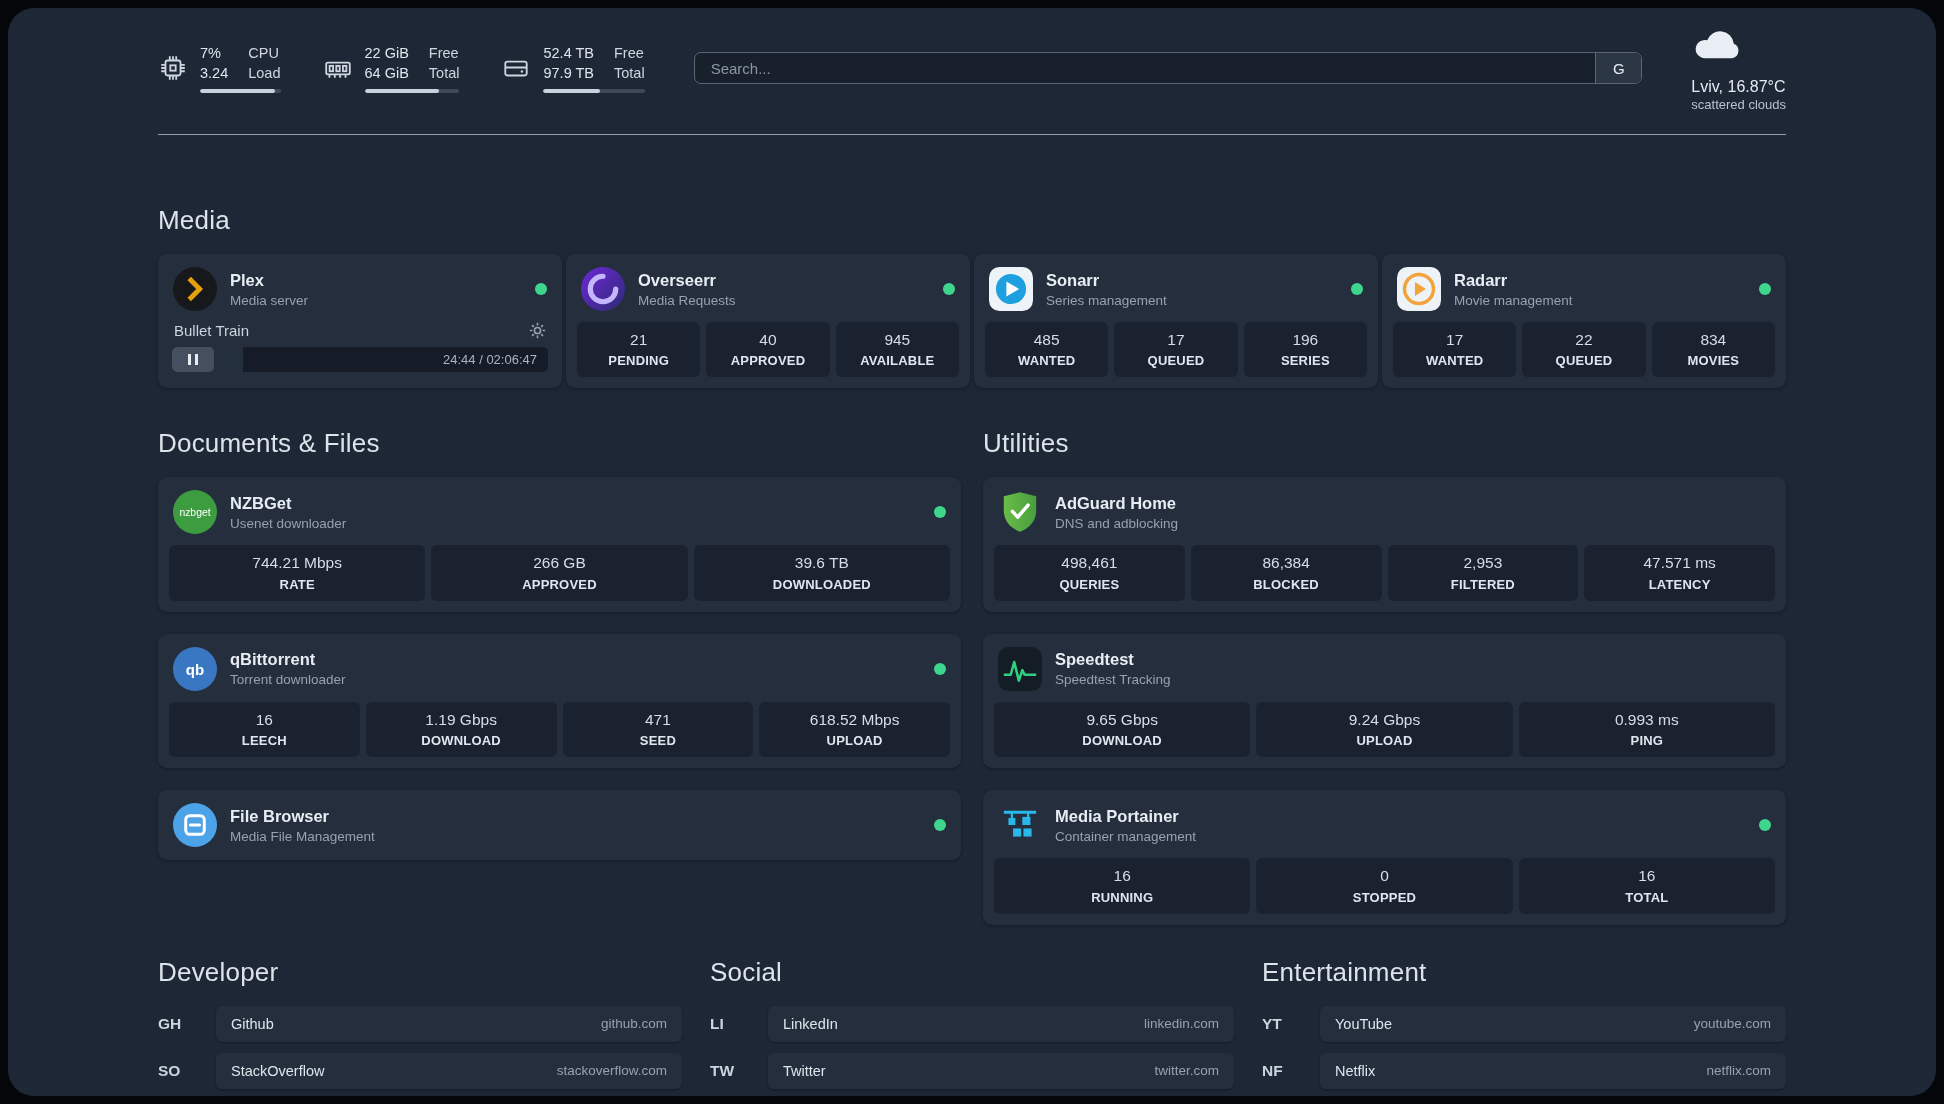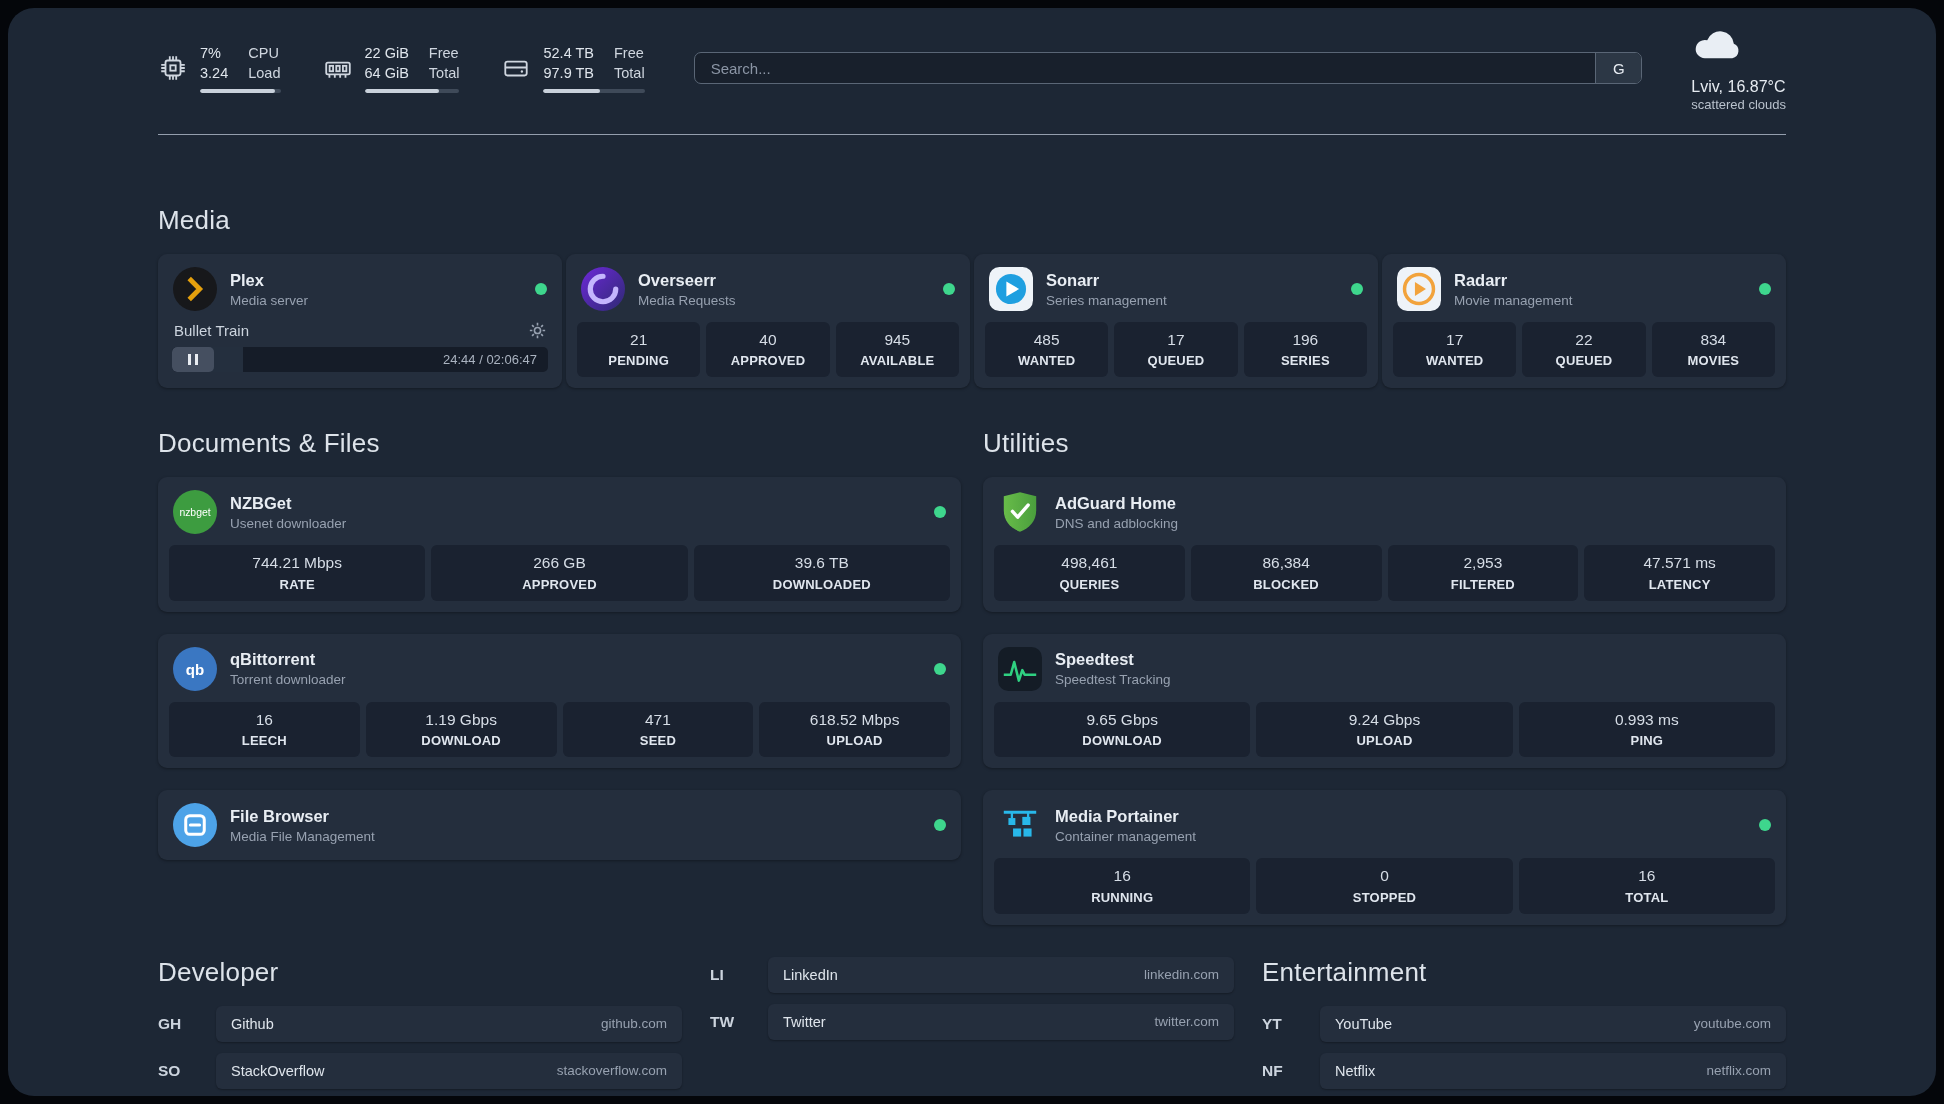--- a/index.html
+++ b/index.html
@@ -544,20 +544,21 @@
           <a class="bm-pill">
             <span class="bm-name">StackOverflow</span>
             <span class="bm-url">stackoverflow.com</span>
           </a>
         </div>
 
       </div>
     </section>
 
     <section>
+      <h2 class="section-title">Social</h2>
       <div class="bm-list">
         <div class="bm-row">
           <span class="bm-abbr">LI</span>
           <a class="bm-pill">
             <span class="bm-name">LinkedIn</span>
             <span class="bm-url">linkedin.com</span>
           </a>
         </div>
         <div class="bm-row">
           <span class="bm-abbr">TW</span>

